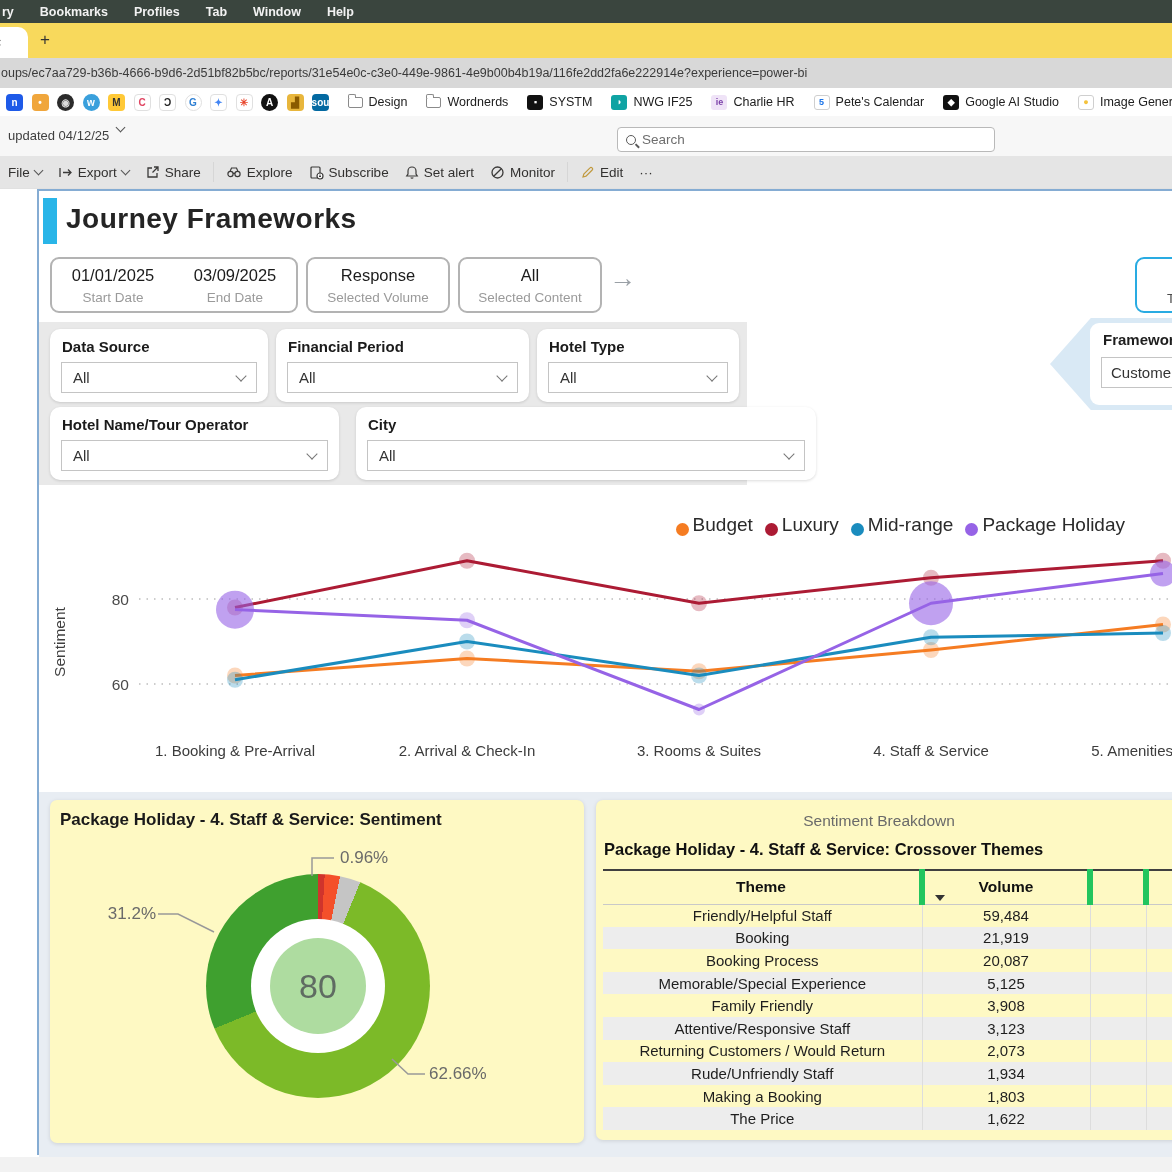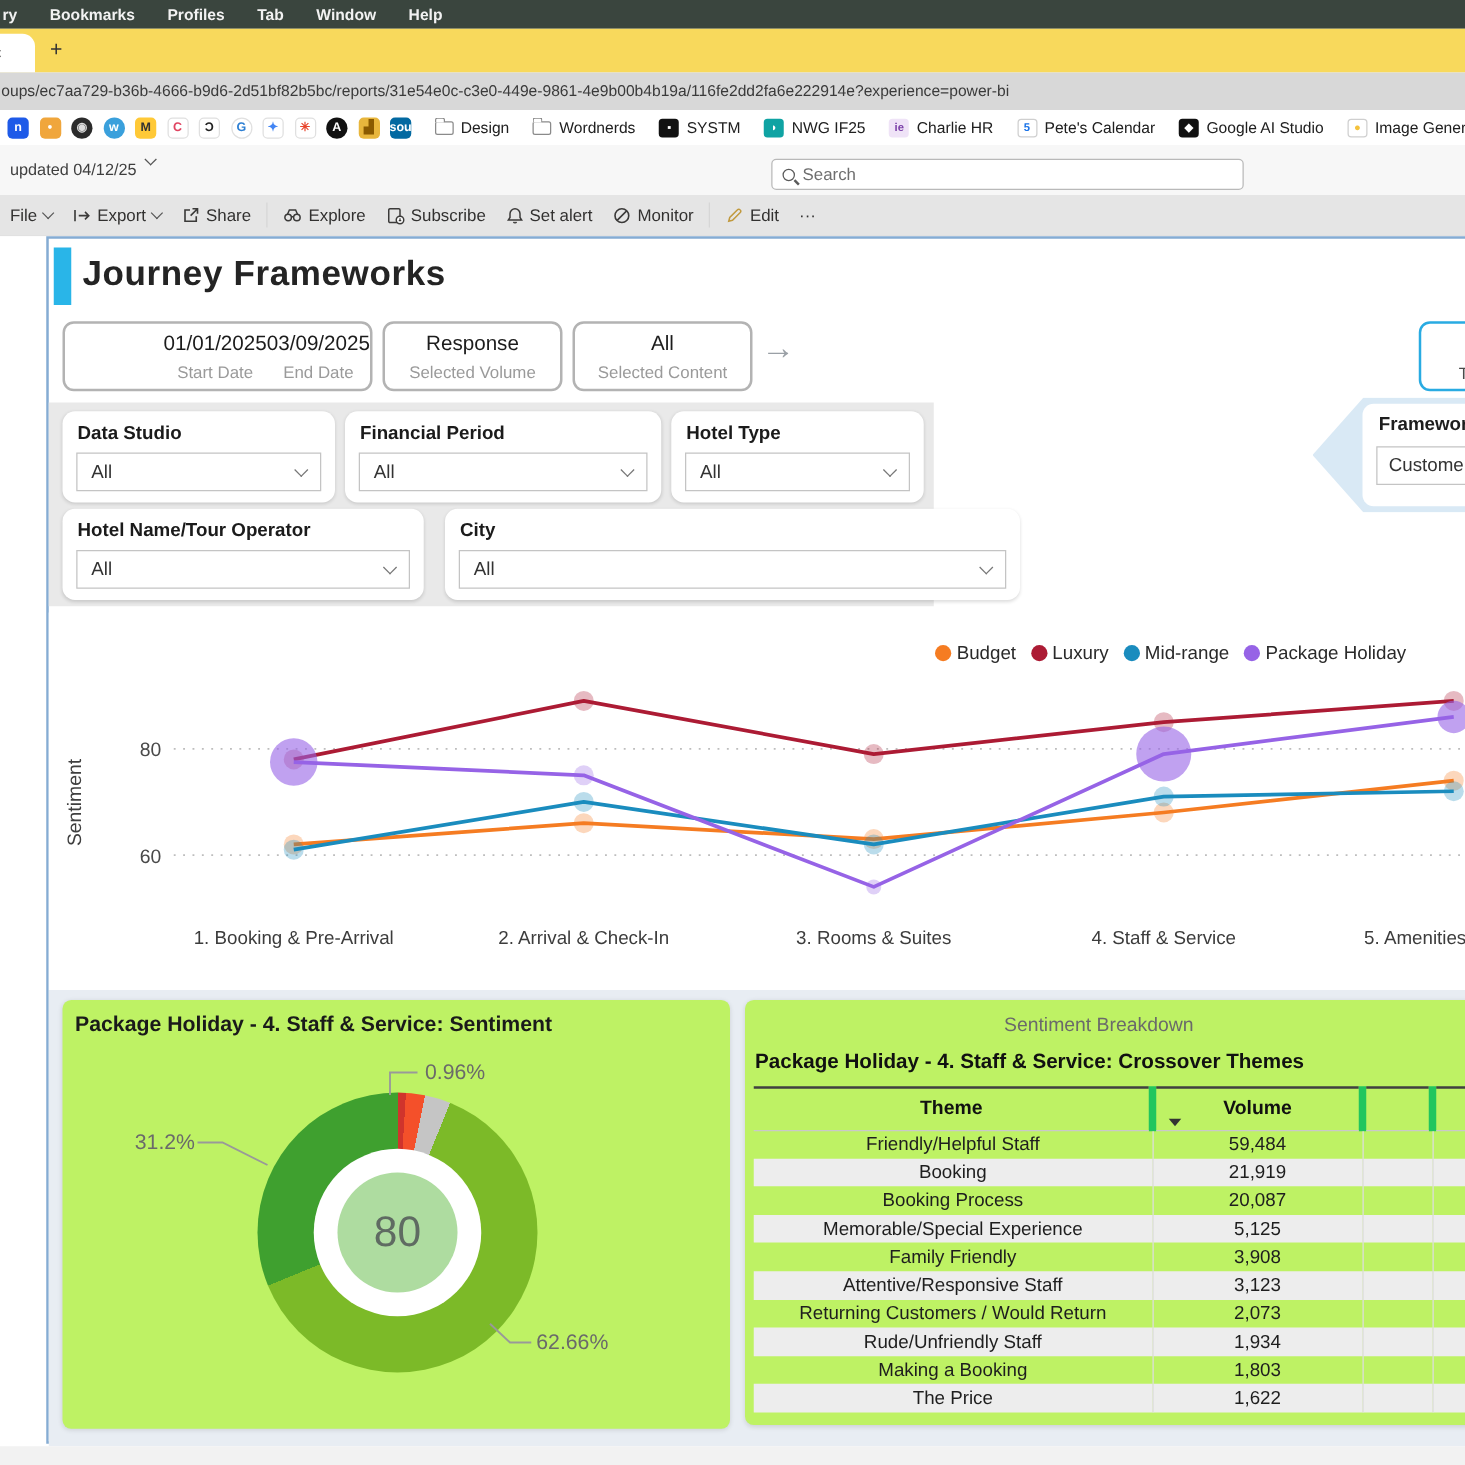--- a/index.html
+++ b/index.html
@@ -77,29 +77,29 @@
   .slabel { position:absolute; left:12px; top:9px; font-size:15px; font-weight:700; color:#1B1B1B; }
   .sselect { position:absolute; left:11px; right:11px; bottom:9px; height:31px; border:1px solid #C4C4C4;
     background:#fff; display:flex; align-items:center; justify-content:space-between; padding:0 11px; }
   .sval { font-size:15px; color:#333; }
   .schev { width:8px; height:8px; border-right:1.5px solid #777; border-bottom:1.5px solid #777;
     transform:rotate(45deg); margin-top:-4px; }
 
   
   #linepanel { position:absolute; left:0; top:299px; width:1141px; height:302px; background:#fff; }
   #legend { position:absolute; right:55px; top:24px; display:flex; align-items:center; gap:12px; }
-  .legitem { display:flex; align-items:center; gap:4px; font-size:15px; color:#2A2A2A; }
+  .legitem { display:flex; align-items:flex-end; gap:4px; font-size:19px; color:#2A2A2A; }
   .legdot { width:13px; height:13px; border-radius:50%; }
   #lineplot { position:absolute; left:0; top:0; }
   #xlabels { position:absolute; left:0; top:252px; width:100%; height:46px; }
   .xlab { position:absolute; width:220px; text-align:center; font-size:15px; color:#3C3C3C; line-height:18px; }
 
   
   #bottombg { position:absolute; left:0; top:601px; width:1141px; height:365px; background:#E8EDF3; }
-  .panelcard { position:absolute; background:#bef264; border-radius:7px; box-shadow:0 1px 4px rgba(0,0,0,.12); }
+  .panelcard { position:absolute; background:#fef9c3; border-radius:7px; box-shadow:0 1px 4px rgba(0,0,0,.12); }
   #donutcard { left:11px; top:609px; width:534px; height:343px; }
   #donut-title { position:absolute; left:10px; top:10px; font-size:17px; font-weight:700; color:#1A1A1A; }
   #ring { position:absolute; left:156px; top:74px; width:224px; height:224px; border-radius:50%; }
   #hole { position:absolute; left:201px; top:119px; width:134px; height:134px; border-radius:50%; background:#fff; }
   #innercircle { position:absolute; left:220px; top:138px; width:96px; height:96px; border-radius:50%;
     background:#AEDCA0; display:flex; align-items:center; justify-content:center; font-size:34px; color:#5F6B62; }
   .callout { position:absolute; font-size:17px; color:#6A6A6A; }
   #leaders { position:absolute; left:0; top:0; }
 
   #tablecard { left:557px; top:609px; width:592px; height:340px; }
@@ -447,21 +447,21 @@
           </tr>
           <tr class="alt">
             <td>The Price</td>
             <td>1,622</td>
             <td></td>
             <td style="border-right: none;"></td>
           </tr>
         </tbody>
     </table>
   </div>
-<div class="chipcard" style="left: 11px; width: 248px; justify-content: flex-end;">
+<div class="chipcard" style="left: 11px; width: 248px;">
       <div class="chipcol">
         <div class="chipval">01/01/2025</div>
         <div class="chiplab">Start Date</div>
       </div>
       <div class="chipcol">
         <div class="chipval">03/09/2025</div>
         <div class="chiplab">End Date</div>
       </div>
     </div>
     <div class="chipcard" style="left: 267px; width: 144px;">
@@ -470,21 +470,21 @@
         <div class="chiplab">Selected Volume</div>
       </div>
     </div>
     <div class="chipcard" style="left: 419px; width: 144px;">
       <div class="chipcol">
         <div class="chipval">All</div>
         <div class="chiplab">Selected Content</div>
       </div>
     </div>
     <div class="slicercard" style="left: 11px; top: 138px; width: 218px; height: 73px;">
-      <div class="slabel">Data Studio</div>
+      <div class="slabel">Data Source</div>
       <div class="sselect">
         <span class="sval">All</span>
         <span class="schev"></span>
       </div>
     </div>
     <div class="slicercard" style="left: 237px; top: 138px; width: 253px; height: 73px;">
       <div class="slabel">Financial Period</div>
       <div class="sselect">
         <span class="sval">All</span>
         <span class="schev"></span>

